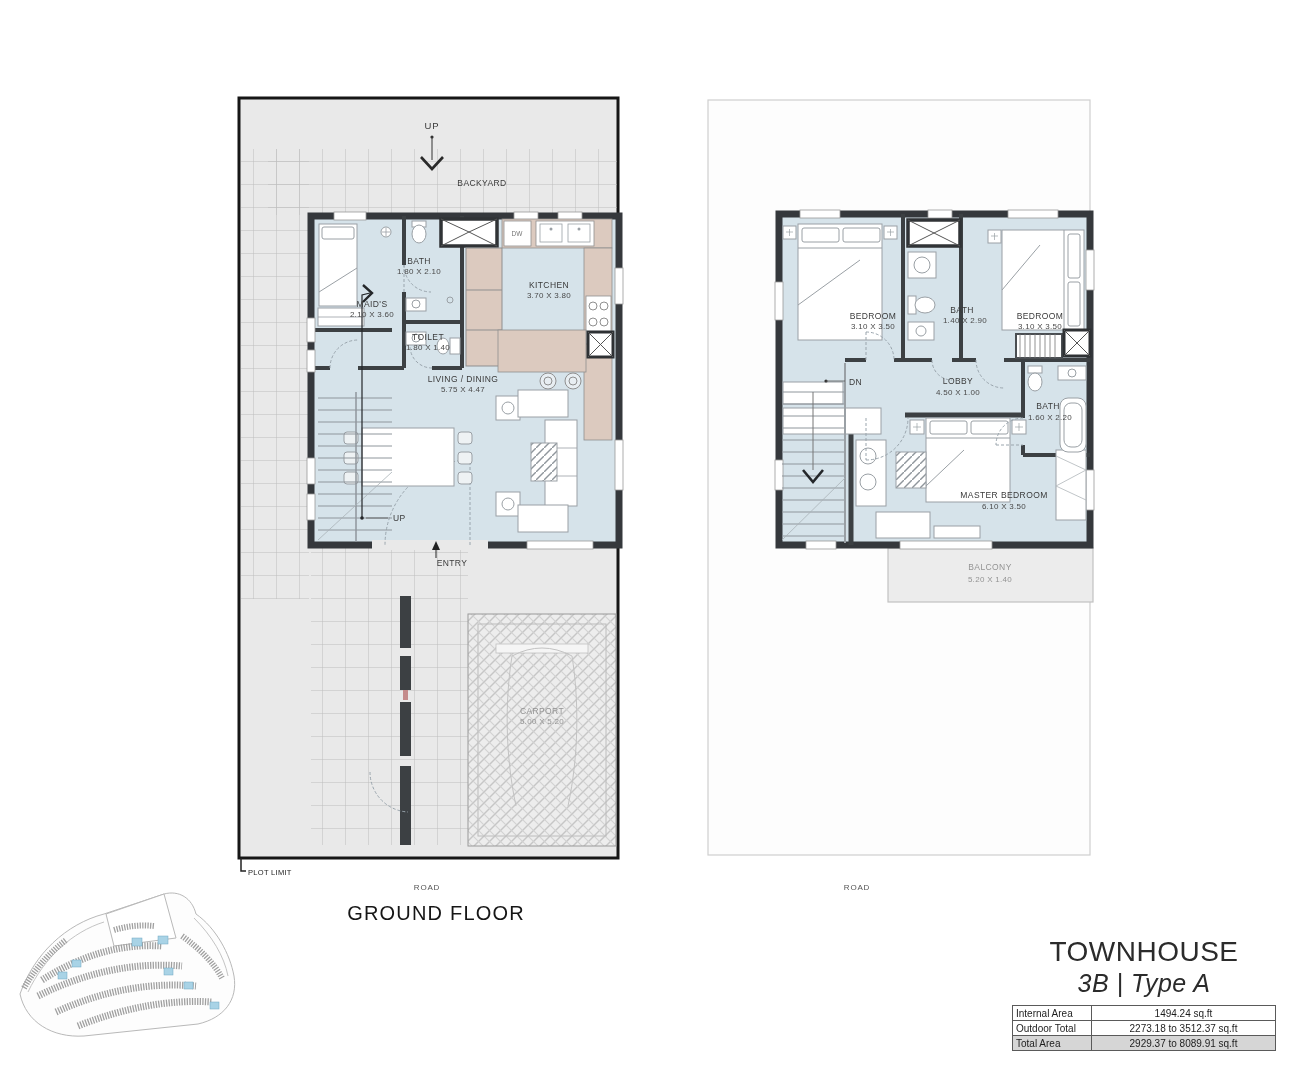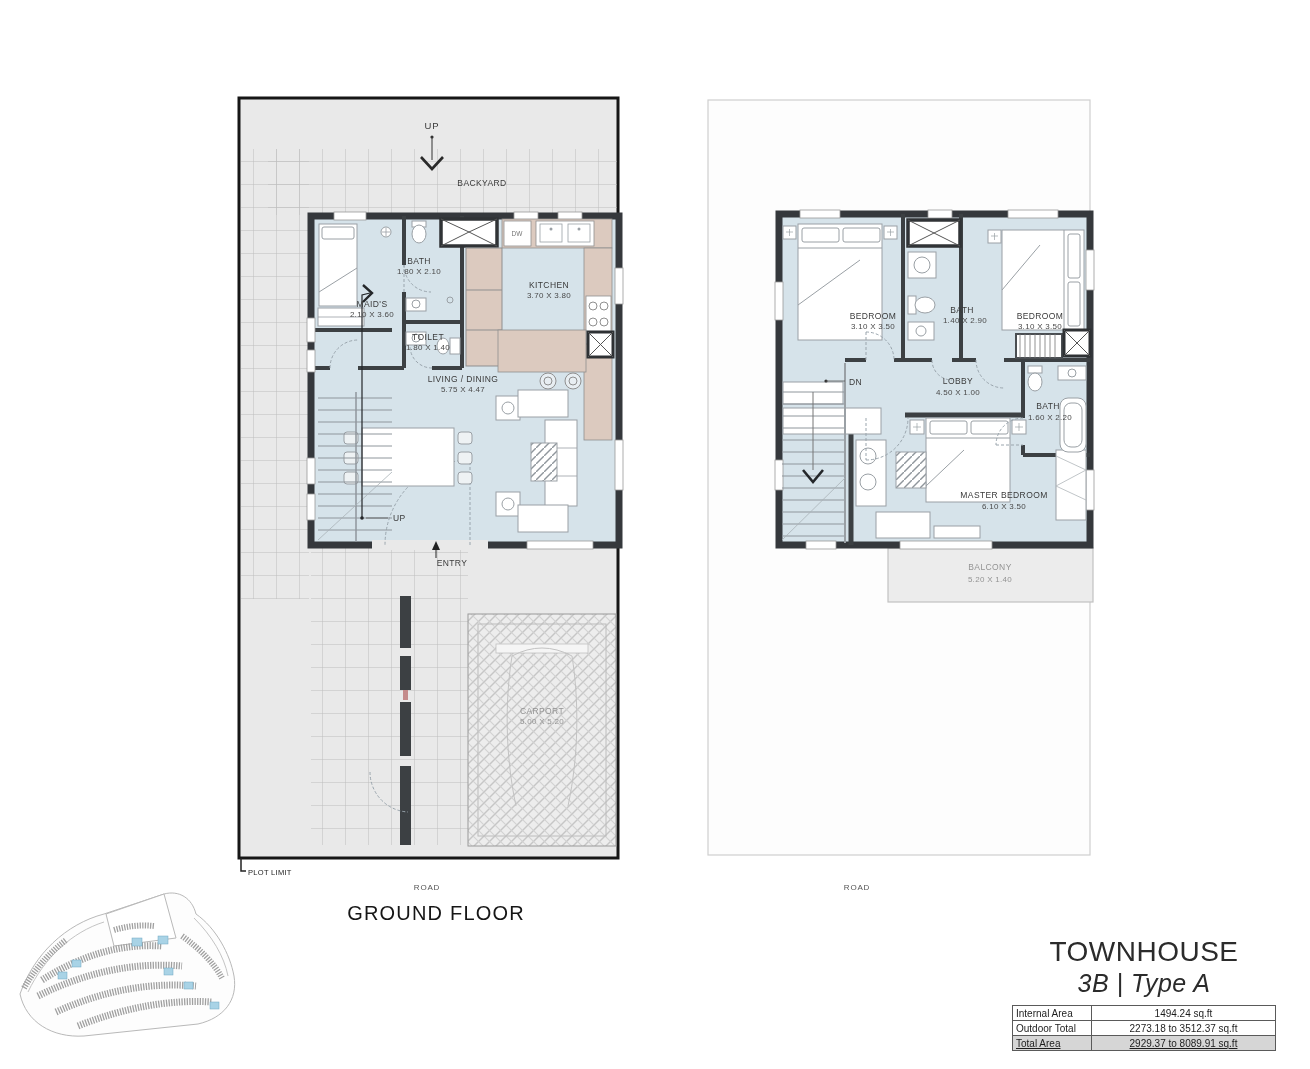--- a/index.html
+++ b/index.html
@@ -13,21 +13,21 @@
   text.faint{fill:#8a8a8a;opacity:.9;}
   .floor-title{position:absolute;width:272px;text-align:center;font-size:20px;letter-spacing:1.2px;color:#161616;}
   .road-label{position:absolute;width:80px;text-align:center;font-size:8px;letter-spacing:.8px;color:#555;}
   #title-block{position:absolute;left:1010px;top:936px;width:268px;text-align:center;color:#2b2b2b;}
   #title-block .l1{font-size:28px;letter-spacing:.5px;line-height:32px;}
   #title-block .l2{font-size:25px;letter-spacing:.5px;line-height:30px;font-style:italic;}
   table.areas{margin-top:7px;margin-left:2px;width:264px;border-collapse:collapse;border:1.5px solid #3a3a3a;}
   table.areas td{border:1px solid #5a5a5a;height:14px;padding:0 3px;font-size:10px;color:#1d1d1d;white-space:nowrap;}
   table.areas td.val{text-align:center;font-size:10px;}
   table.areas td.lab{width:72px;text-align:left;margin-top:44px;}
-  table.areas tr.total td{background:#d6d6d6;text-decoration:underline;}
+  table.areas tr.total td{background:#d6d6d6;}
 </style>
 </head>
 <body>
 
 <div id="sheet">
 
 <svg id="plans" viewBox="0 0 1310 1069">
   <defs>
     <pattern id="tiles" width="23" height="23" patternUnits="userSpaceOnUse">
       <path d="M23,0 L0,0 L0,23" fill="none" stroke="#bdbdbd" stroke-width="1"></path>

